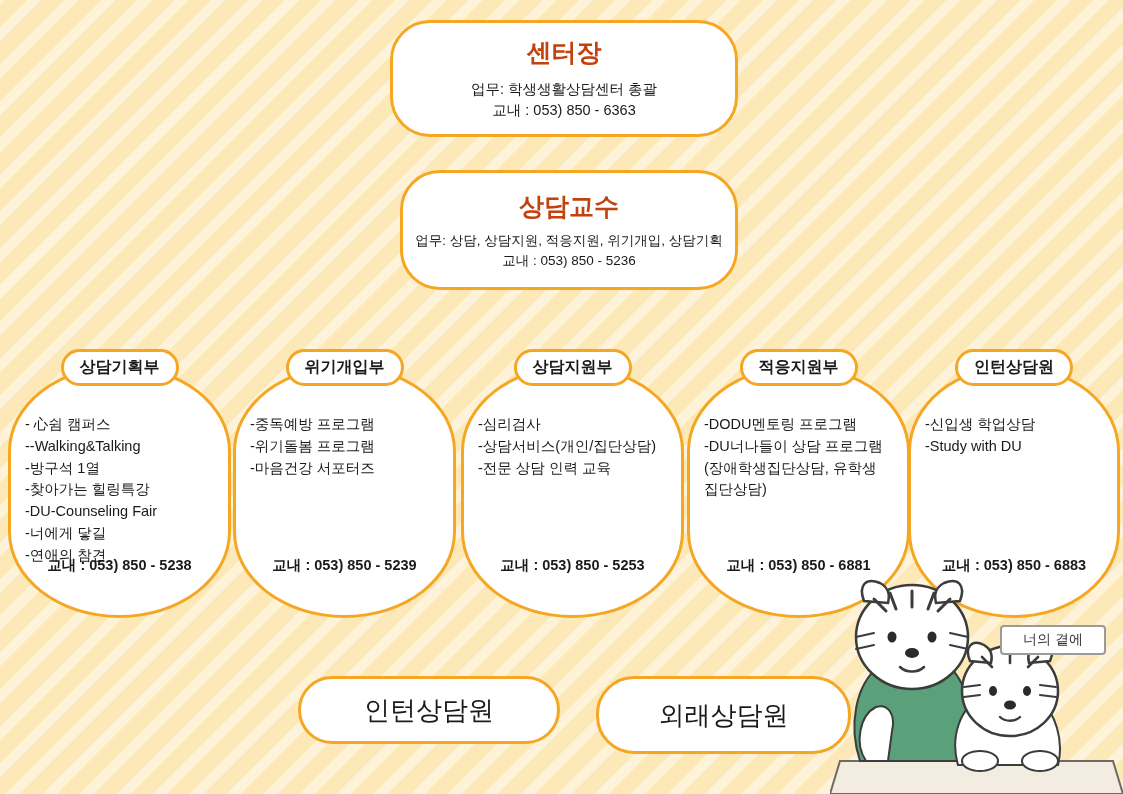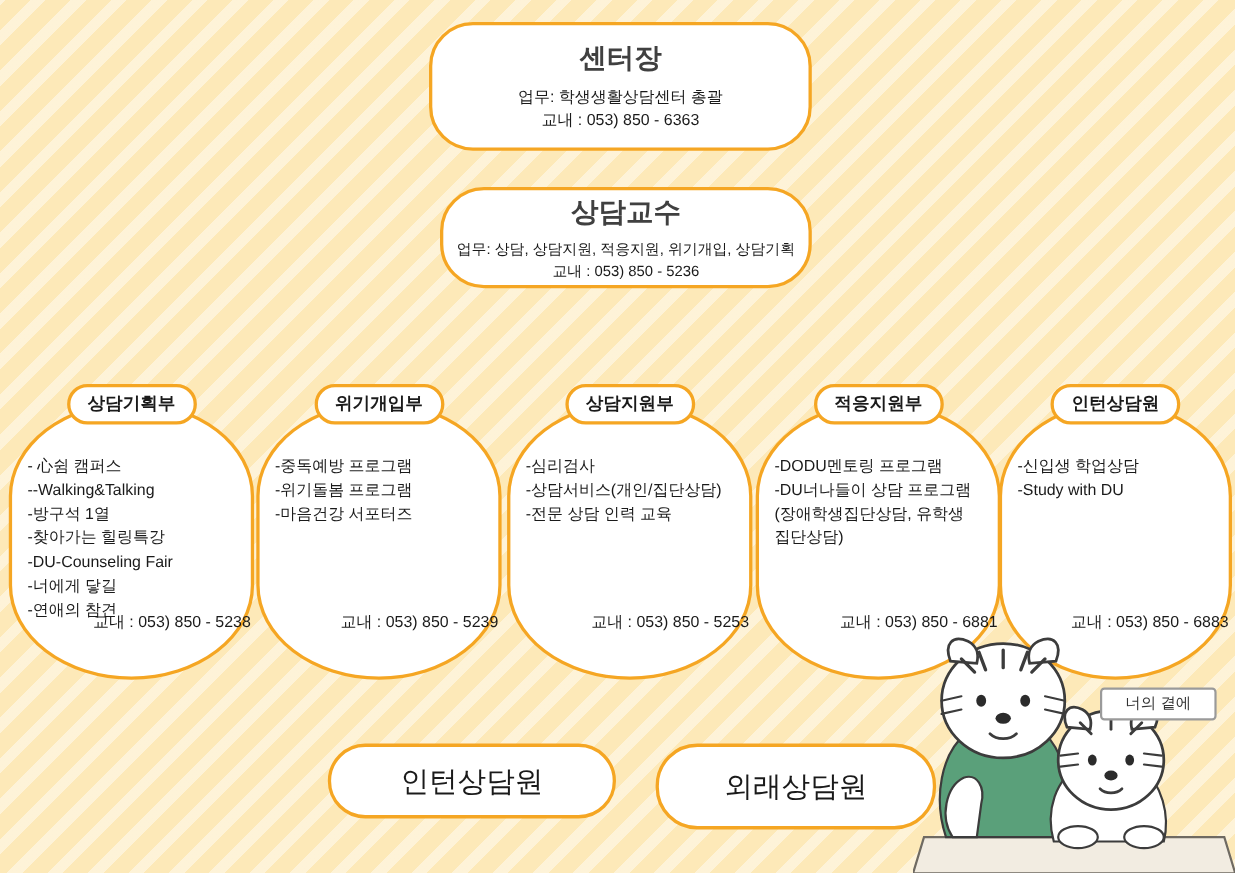--- a/index.html
+++ b/index.html
@@ -36,40 +36,40 @@
     box-sizing: border-box;
     text-align: center;
     display: flex;
     flex-direction: column;
     justify-content: center;
     align-items: center;
   }
   .topbox .tb-title {
     font-size: 25px;
     font-weight: bold;
-    color: #404040;
+    color: #c2410c;
     margin-bottom: 10px;
   }
   .topbox .tb-line {
     font-size: 14.5px;
     color: #1a1a1a;
     line-height: 1.45;
     white-space: nowrap;
   }
   #box-center-director {
     left: 390px;
     top: 20px;
     width: 348px;
     height: 117px;
   }
   #box-counsel-prof {
     left: 400px;
     top: 170px;
     width: 338px;
-    height: 92px;
+    height: 120px;
   }
   #box-counsel-prof .tb-title { margin-bottom: 8px; }
   #box-counsel-prof .tb-line { font-size: 13.5px; }
 
   
   .dept {
     position: absolute;
     width: 223px;
     height: 253px;
     background: #ffffff;
@@ -96,23 +96,23 @@
     font-size: 14.5px;
     color: #1a1a1a;
     line-height: 1.5;
     white-space: pre-line;
   }
   .dept-phone {
     position: absolute;
     left: 0;
     right: 0;
     bottom: 36px;
-    text-align: right;
+    text-align: center;
     font-size: 14.5px;
-    font-weight: normal;
+    font-weight: bold;
     color: #1a1a1a;
   }
   #dept-0 { left: 8px;   top: 365px; }
   #dept-1 { left = 0; left: 233px; top: 365px; }
   #dept-2 { left: 461px; top: 365px; }
   #dept-3 { left: 687px; top: 365px; }
   #dept-4 { left: 908px; top: 365px; width: 212px; }
   #dept-0 .dept-phone { bottom: 40px; }
   #dept-1 .dept-phone { bottom: 40px; }
   #dept-2 .dept-phone { bottom: 40px; }

